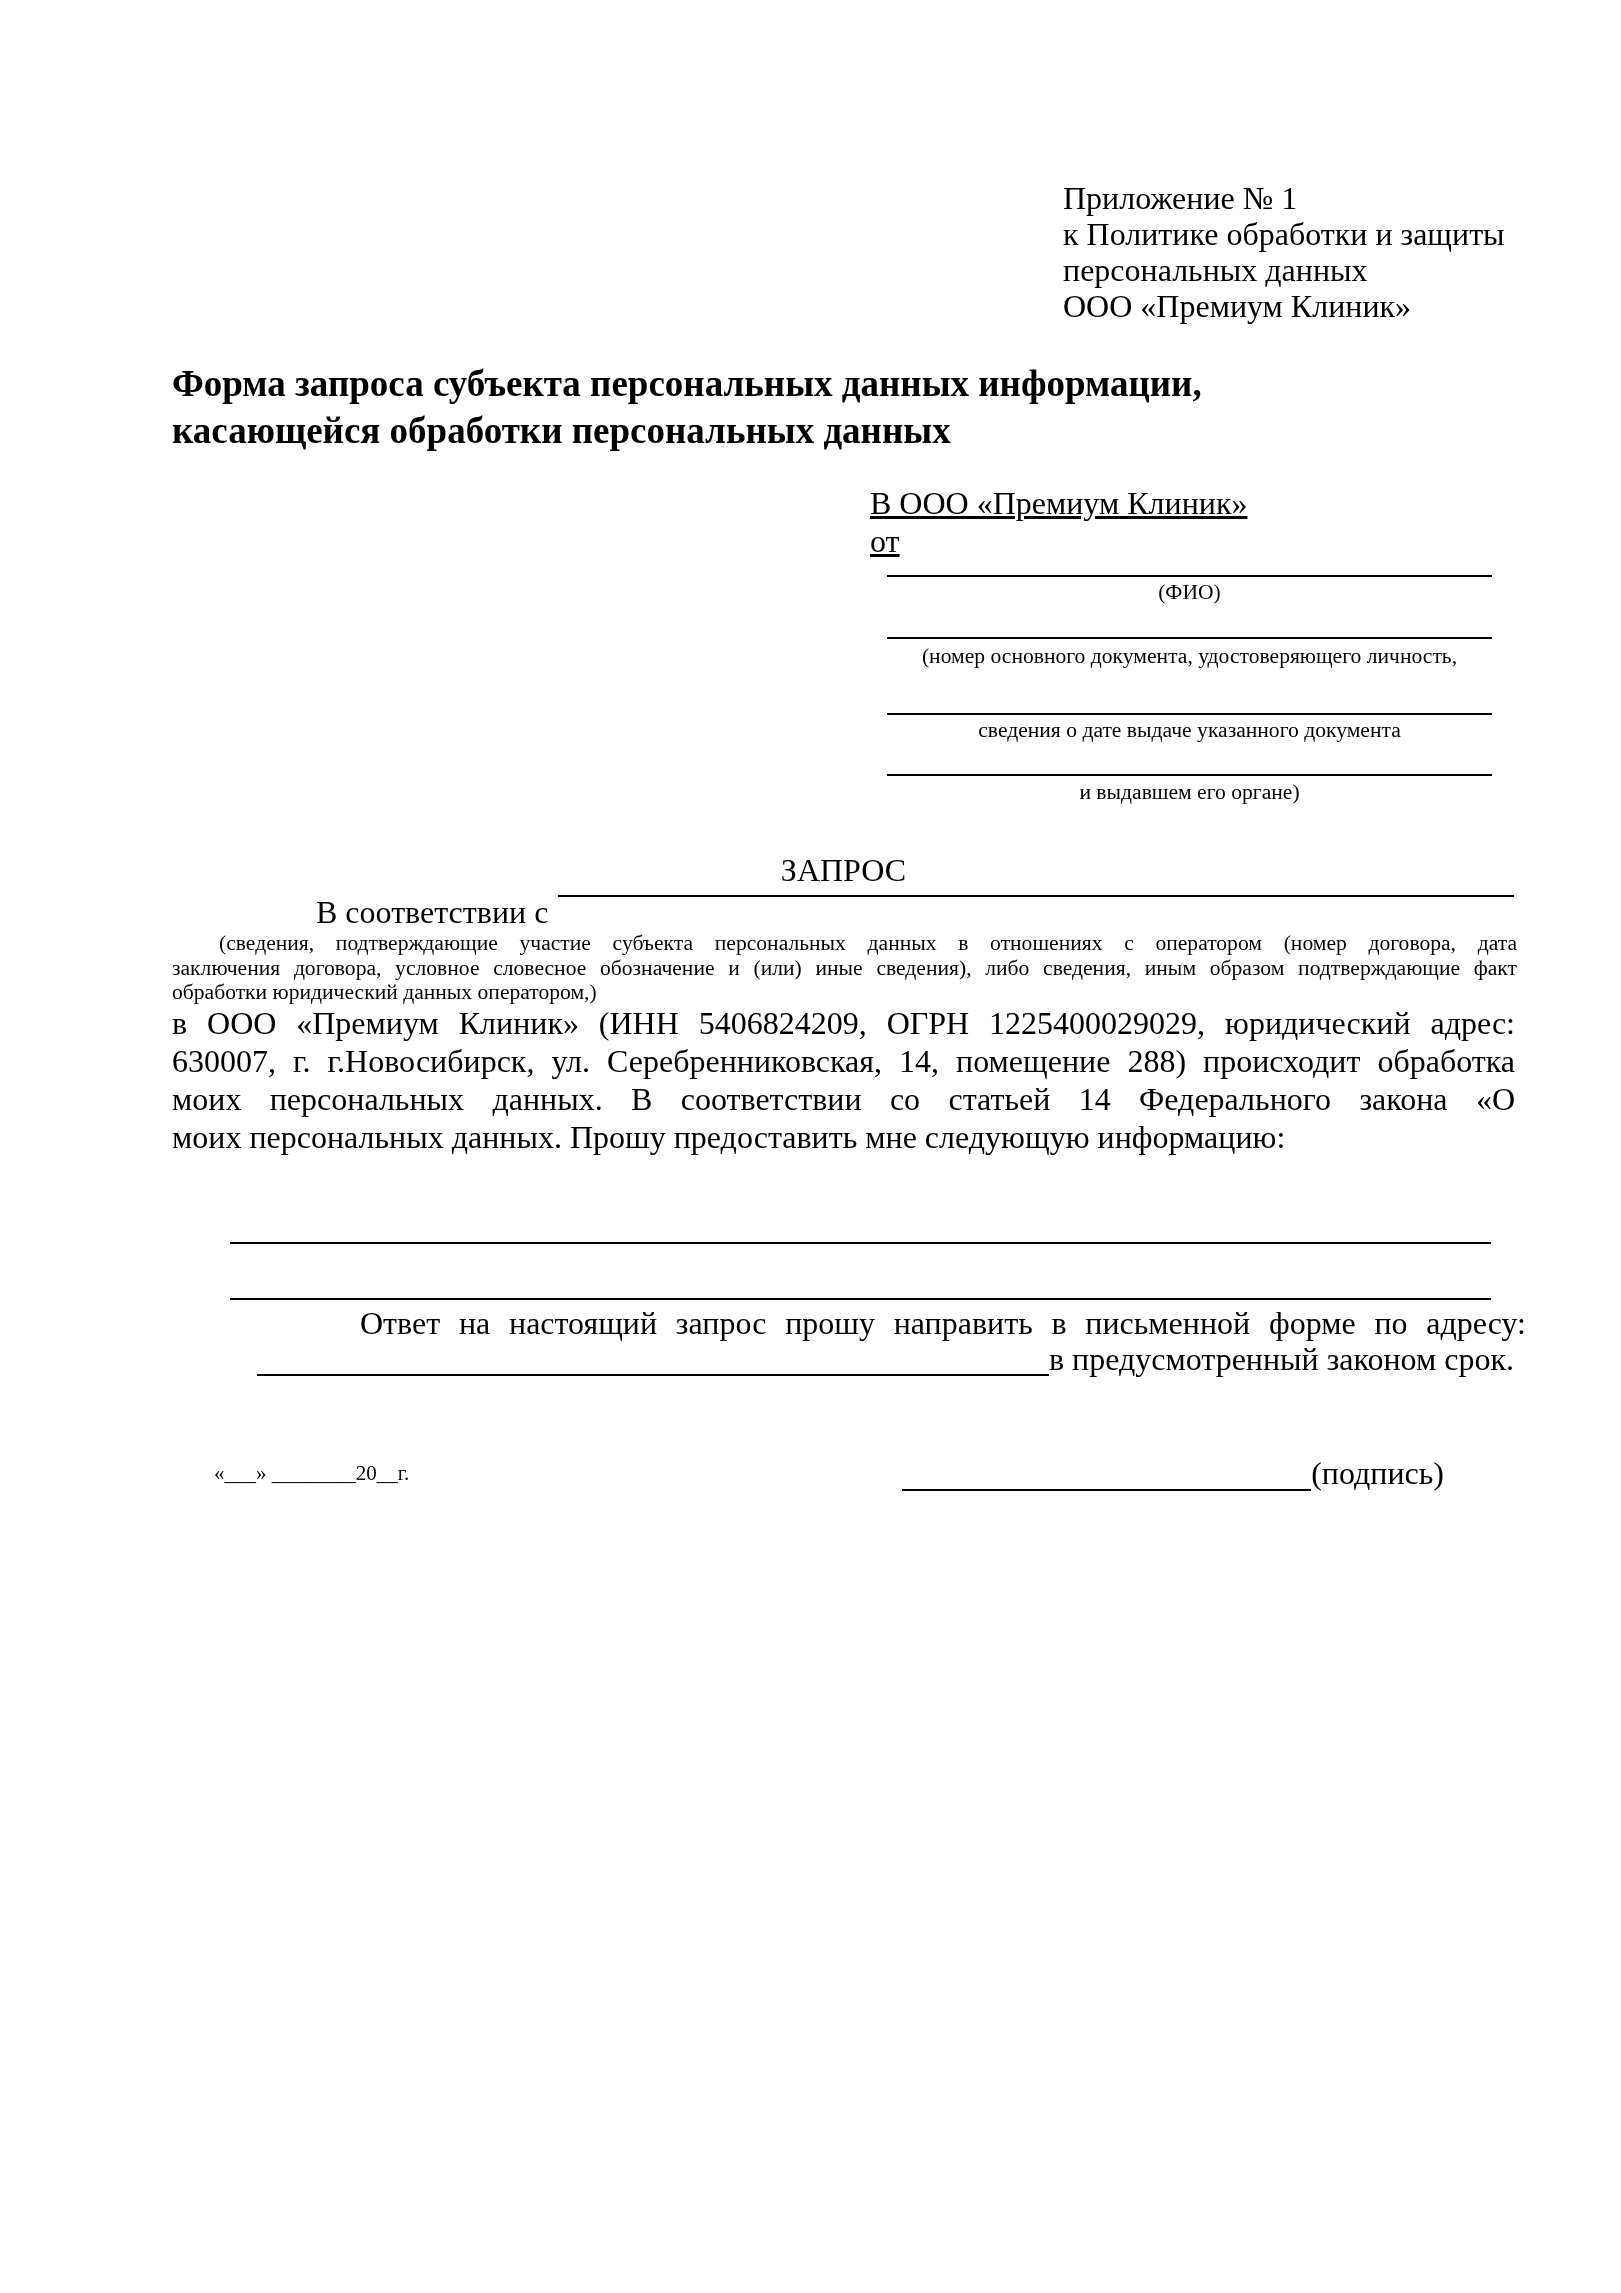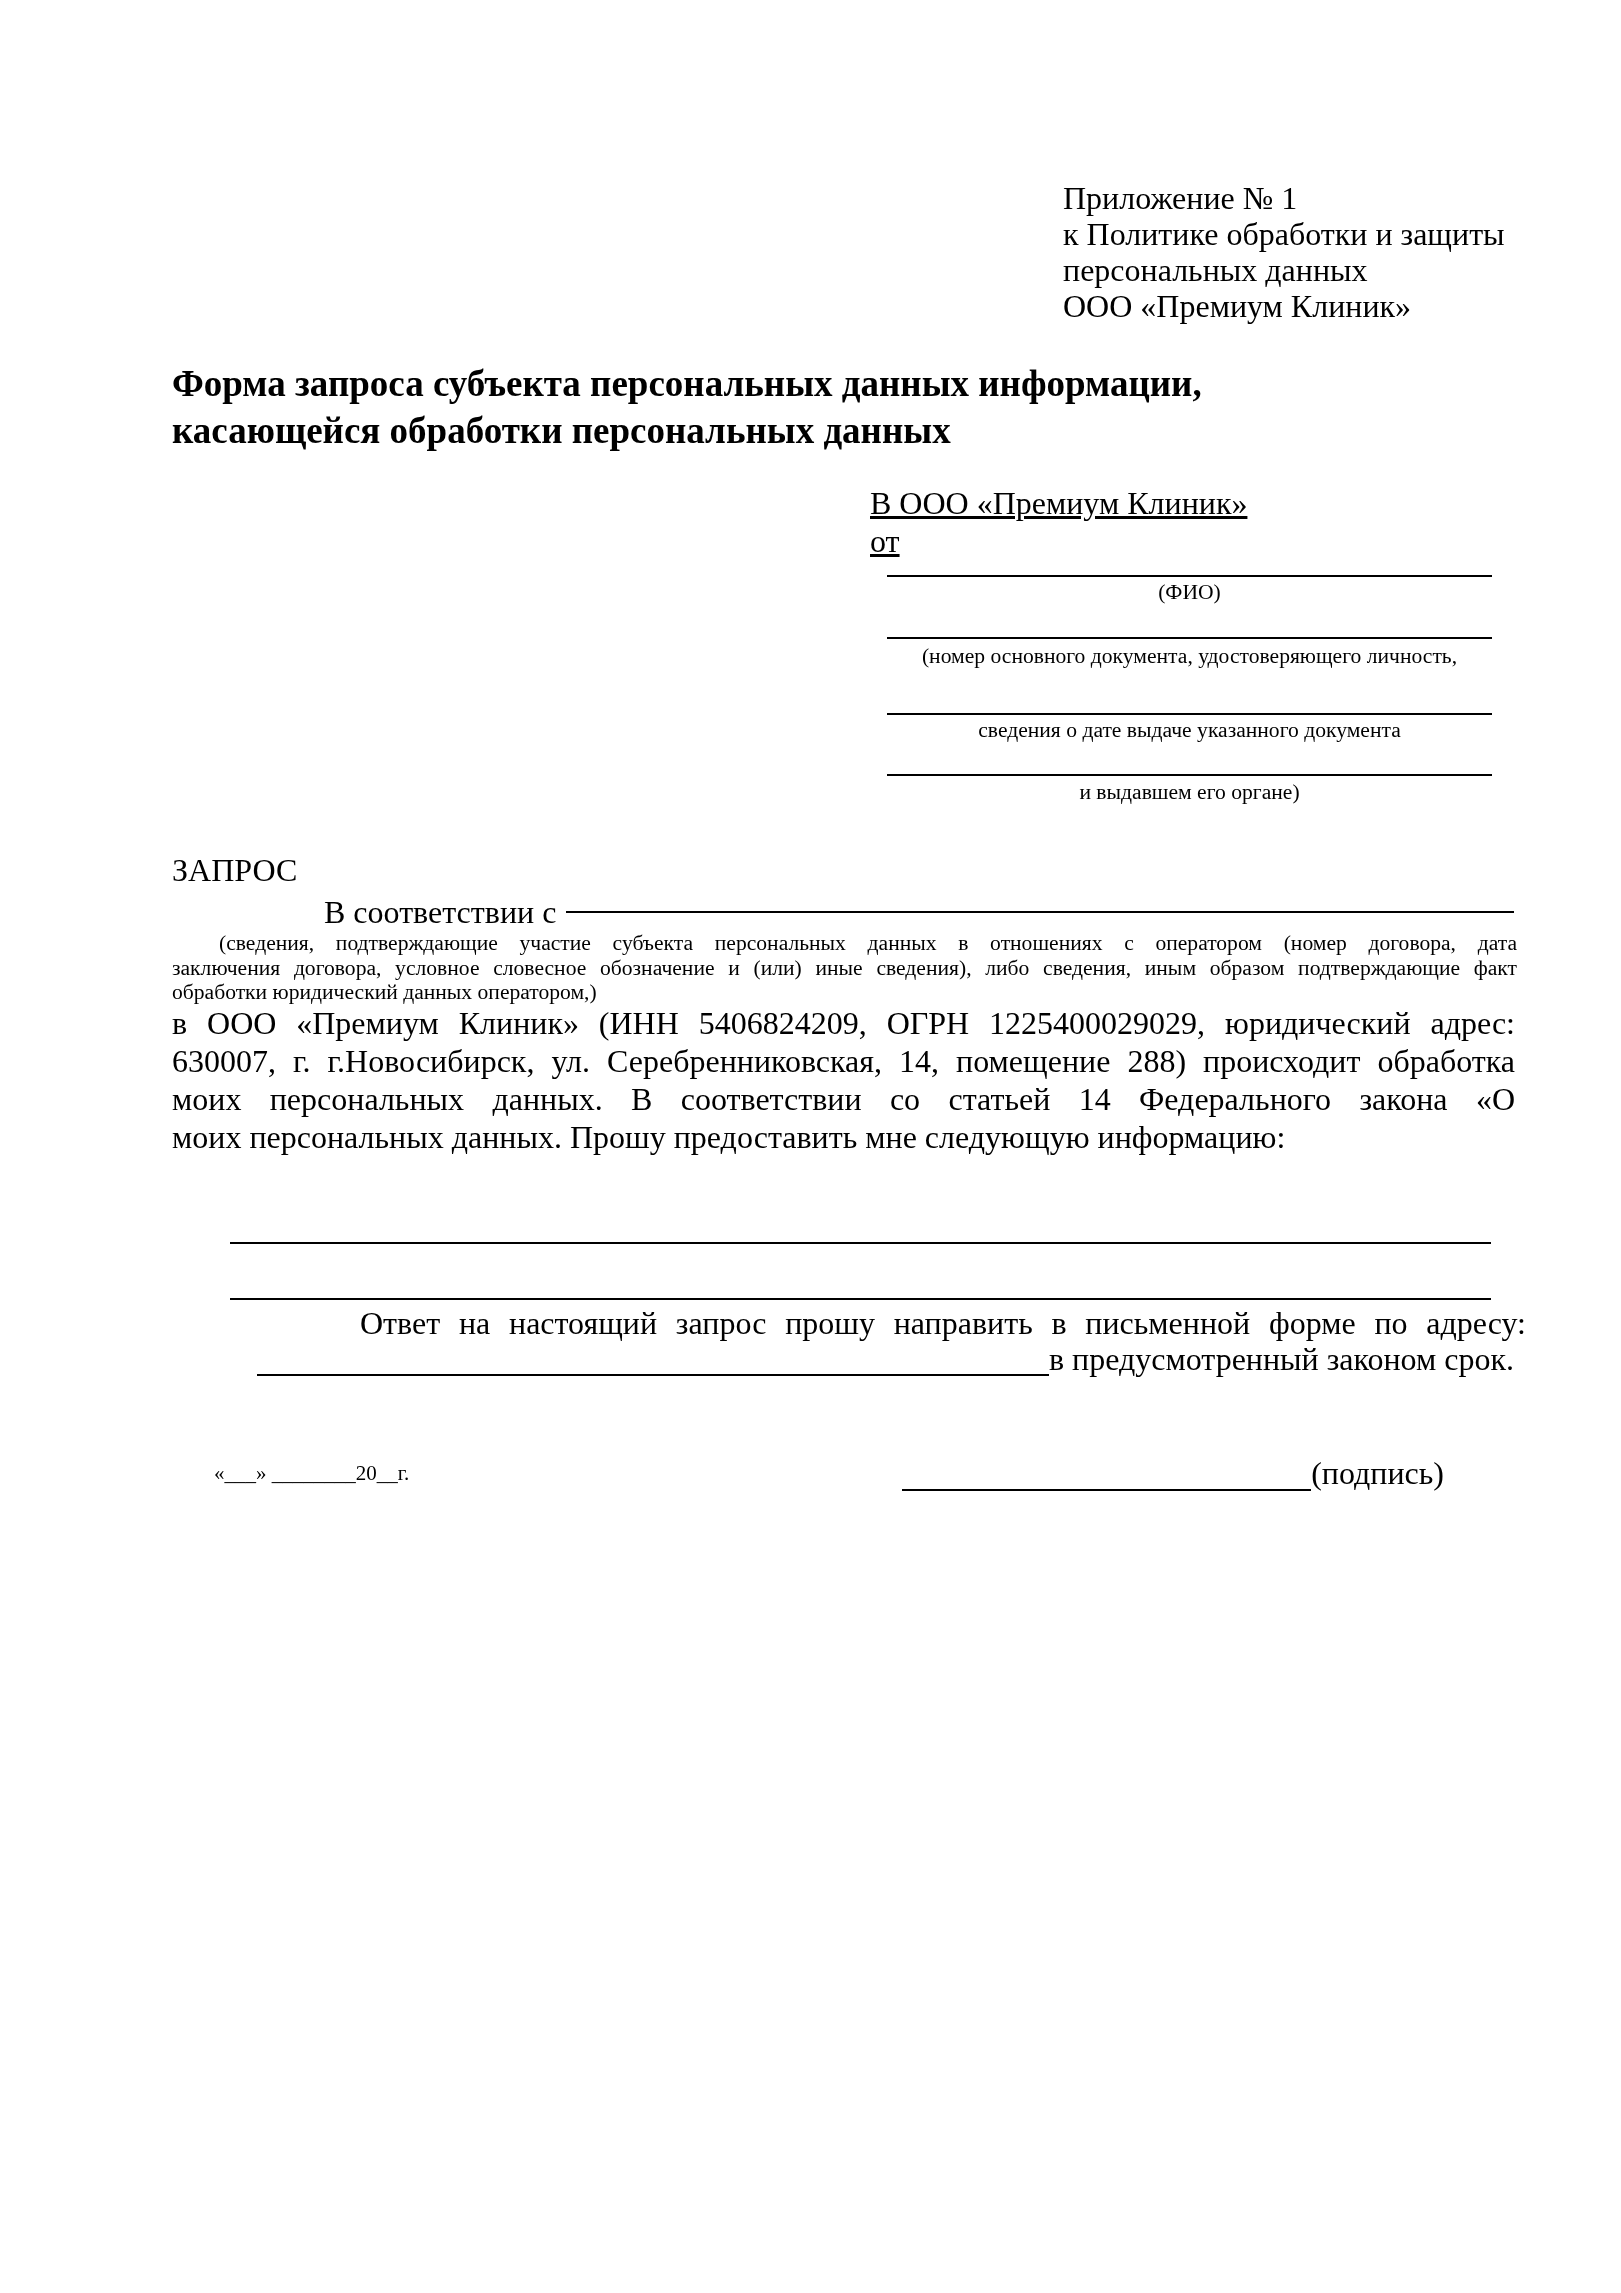--- a/index.html
+++ b/index.html
@@ -21,24 +21,24 @@
   .doc-title { left:172px; top:360px; width:1343px; text-align:left;
                font-size:37px; line-height:47px; font-weight:bold; }
 
   
   .addressee { left:870px; top:484px; font-size:32px; line-height:38px; white-space:nowrap;text-decoration:underline; }
 
   .fill { border-bottom:2.9px solid #000; height:0; }
   .fill-abs { position:absolute; left:887px; width:605px; border-bottom:2.9px solid #000; height:0; }
   .cap { position:absolute; left:887px; width:605px; text-align:center; font-size:21.6px; line-height:25.5px; }
 
-  .zapros { left:172px; top:852px; width:1343px; font-size:32px; line-height:37px; }
+  .zapros { left:172px; top:852px; width:1343px; text-align:center; font-size:32px; line-height:37px; }
 
-  .sootv-row { left:324px; right:107px; top:895px; height:35px;
-               display:flex; align-items:center; font-size:32px; line-height:35px; }
+  .sootv-row { left:316px; right:107px; top:895px; height:35px;
+               display:flex; align-items:flex-start; font-size:32px; line-height:35px; }
   .sootv-row .lbl { white-space:nowrap; }
   .sootv-row .fill { flex:1; margin-left:9.8px; margin-bottom:1px; }
 
   .fine-print { left:172px; top:931px; width:1345px; font-size:21.6px; line-height:24.5px; }
   .fine-print .fline { text-align:justify; text-align-last:justify; }
   .fine-print .fline.first { text-indent:47px; }
   .fine-print .fline.last { text-align:left; text-align-last:left; }
 
   .body-par { left:172px; top:1004px; width:1343px; font-size:32px; line-height:38px; }
   .jline { text-align:justify; text-align-last:justify; }

